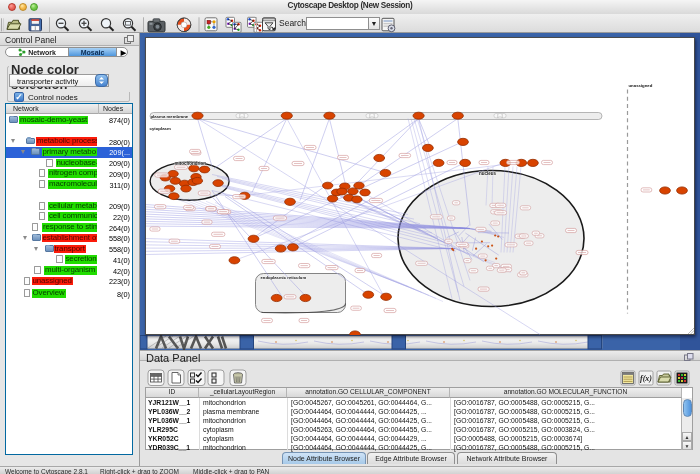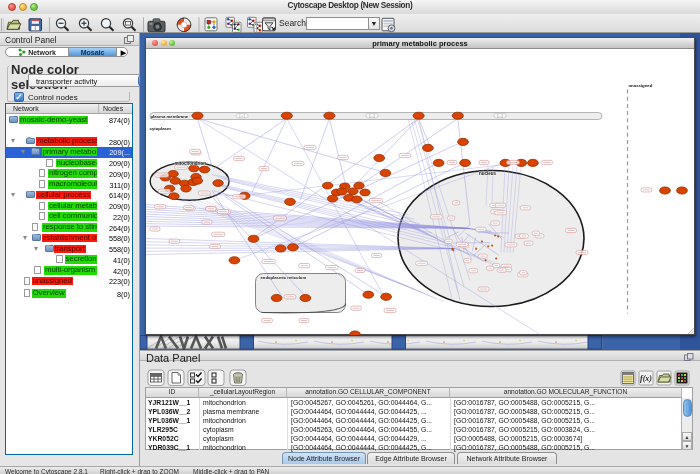--- a/index.html
+++ b/index.html
@@ -10,21 +10,21 @@
 #titlebar .t3{left:30px;background:radial-gradient(circle at 35% 30%,#c2f3a0,#78cd4e 45%,#55b32e);border:0.5px solid #4f9e2c}
 #titlebar .tt{position:absolute;left:0;top:1px;width:100%;text-align:center;font-size:8.2px;font-weight:bold;color:#2c2c2c;letter-spacing:-0.3px}
 #toolbar{left:0;top:14px;width:700px;height:19px;background:linear-gradient(#efefef,#dcdcdc);border-bottom:1px solid #9a9a9a}
 #cp{left:0;top:33px;width:140px;height:433px;background:#e6e6e6;border-right:1px solid #9b9b9b}
 #cph{position:absolute;left:0;top:0;width:139px;height:13px;background:linear-gradient(#ececec,#d8d8d8);border-bottom:1px solid #b0b0b0;font-size:8.5px;color:#1a1a1a;padding:2px 0 0 5px}
 #tabs{position:absolute;left:5px;top:14px;width:123px;height:10px;background:#fff;border:1px solid #8f8f8f;border-radius:5px;overflow:hidden}
 #tabs .seg{position:absolute;top:0;height:100%;font-size:7px;font-weight:bold;color:#222;text-align:center;line-height:9px}
 #tabs .segm{background:linear-gradient(#a6d0f5,#4f97dd);border-left:1px solid #8f8f8f;border-right:1px solid #8f8f8f;color:#0a2c55}
 #gbox{position:absolute;left:7px;top:33px;width:123px;height:36px;border:1px solid #b9b9b9;border-radius:2px}
 #gboxt{position:absolute;left:9px;top:29px;background:#e6e6e6;padding:0 2px;font-size:13px;font-weight:bold;color:#2a2a2a}
-#combo{position:absolute;left:28px;top:41px;width:124px;height:13px;background:linear-gradient(#ffffff,#ededed);border:1px solid #9a9a9a;border-radius:0;font-size:7.5px;color:#111;padding:2px 0 0 7px}
+#combo{position:absolute;left:9px;top:41px;width:100px;height:13px;background:linear-gradient(#ffffff,#ededed);border:1px solid #9a9a9a;border-radius:0;font-size:7.5px;color:#111;padding:2px 0 0 7px}
 #combobtn{position:absolute;right:0px;top:-1px;width:13px;height:13px;background:linear-gradient(#8fc0ee,#4884cf);border:1px solid #3e6ca8;border-radius:4px}
 #cbx{position:absolute;left:14px;top:59px;width:10px;height:10px;background:linear-gradient(#7db3e8,#3c78c8);border:1px solid #3665a8;border-radius:2px;color:#fff;font-size:9px;line-height:9px;text-align:center;font-weight:bold}
 #cbxl{position:absolute;left:28px;top:60px;font-size:8px;color:#111}
 #treewrap{position:absolute;left:5px;top:70px;width:128px;height:352px;background:#fff;border:1px solid #0369a1}
 #treehdr{position:absolute;left:0;top:0;width:100%;height:10px;background:linear-gradient(#f0f0f0,#d6d6d6);border-bottom:1px solid #a8a8a8;font-size:7px;color:#222}
 .trow{position:absolute;left:0;width:126px;height:10.76px;font-size:7.3px;white-space:nowrap}
 .trow .lbl{position:absolute;top:1px;height:8.5px;line-height:8.5px;padding:0 1px;overflow:hidden;font-size:7.9px;letter-spacing:-0.1px}
 .trow .val{position:absolute;right:2px;top:1.5px;color:#000}
 .trow.sel{background:#2c62d8}
 .trow.sel .val{color:#fff}
@@ -236,26 +236,20 @@
 <div class="trow" style="top:64.30px">
         <span class="doc" style="left:32.5px"></span>
         <span class="lbl gl" style="left:42.0px;max-width:49px">nitrogen compo</span>
         <span class="val">209(0)</span>
       </div>
 <div class="trow" style="top:75.06px">
         <span class="doc" style="left:32.5px"></span>
         <span class="lbl gl" style="left:42.0px;max-width:49px">macromolecule</span>
         <span class="val">311(0)</span>
       </div>
-<div class="trow" style="top:85.82px">
-        <span class="arr" style="left:5.0px"></span>
-        <span class="fold" style="left:19.5px"></span>
-        <span class="lbl rl" style="left:30.0px;max-width:61px">cellular process</span>
-        <span class="val">614(0)</span>
-      </div>
 <div class="trow" style="top:96.58px">
         <span class="doc" style="left:32.5px"></span>
         <span class="lbl gl" style="left:42.0px;max-width:49px">cellular metabo</span>
         <span class="val">209(0)</span>
       </div>
 <div class="trow" style="top:107.34px">
         <span class="doc" style="left:32.5px"></span>
         <span class="lbl gl" style="left:42.0px;max-width:49px">cell communicat</span>
         <span class="val">22(0)</span>
       </div>
@@ -339,26 +333,20 @@
 <circle cx="380" cy="307.5" r="0.7" fill="#c8a400" opacity="0.7"></circle>
 <path d="M398 308 q 25 6 50 1" stroke="#9b9bd8" stroke-width="0.7" fill="none" opacity="0.7"></path>
 <circle cx="416" cy="309" r="0.8" fill="#cc5500" opacity="0.75"></circle>
 <circle cx="436" cy="307.5" r="0.7" fill="#c8a400" opacity="0.7"></circle>
 <rect x="0" y="302.5" width="7" height="13.5" fill="#3a63a8" stroke="#24457e" stroke-width="1"></rect>
 <rect x="100" y="302.5" width="13.5" height="13.5" fill="#3a63a8" stroke="#24457e" stroke-width="1"></rect>
 <rect x="252" y="302.5" width="13.5" height="13.5" fill="#3a63a8" stroke="#24457e" stroke-width="1"></rect>
 <rect x="448" y="302.5" width="13.5" height="13.5" fill="#3a63a8" stroke="#24457e" stroke-width="1"></rect>
 </svg>
 <div id="iwin">
-<div id="iwtb">
-        <span class="tl t1"></span>
-        <span class="tl t2"></span>
-        <span class="tl t3"></span>
-        <div class="tt">primary metabolic process</div>
-      </div>
 <svg width="548" height="286" style="position:absolute;left:0;top:11px" viewBox="0 0 548 286">
 <rect x="4.0" y="63.5" width="452" height="7" rx="3.5" fill="#ededed" stroke="#9a9a9a" stroke-width="0.7"></rect>
 <ellipse cx="43.6" cy="132.2" rx="39.5" ry="19" fill="#ededed" stroke="#1a1a1a" stroke-width="1.4"></ellipse>
 <ellipse cx="345.0" cy="189.5" rx="93" ry="68" fill="#ededed" stroke="#1a1a1a" stroke-width="1.6"></ellipse>
 <rect x="109.5" y="224.5" width="90" height="39" rx="8" fill="#ededed" stroke="#777" stroke-width="0.9"></rect>
 <path d="M 115.5 263.5 Q 199.5 265.5 199.5 254.5" fill="none" stroke="#333" stroke-width="1.2" opacity="0.7"></path>
 <line x1="481.5" y1="40.5" x2="481.5" y2="264.5" stroke="#9a9a9a" stroke-width="1.2" stroke-dasharray="4,3.2"></line>
 <line x1="66.0" y1="125.5" x2="262.0" y2="165.5" stroke="#9b9be0" stroke-width="0.7" opacity="0.55"></line>
 <line x1="71.0" y1="127.5" x2="268.0" y2="170.1" stroke="#9b9be0" stroke-width="0.7" opacity="0.55"></line>
 <line x1="76.0" y1="129.5" x2="274.0" y2="174.7" stroke="#9b9be0" stroke-width="0.7" opacity="0.55"></line>

